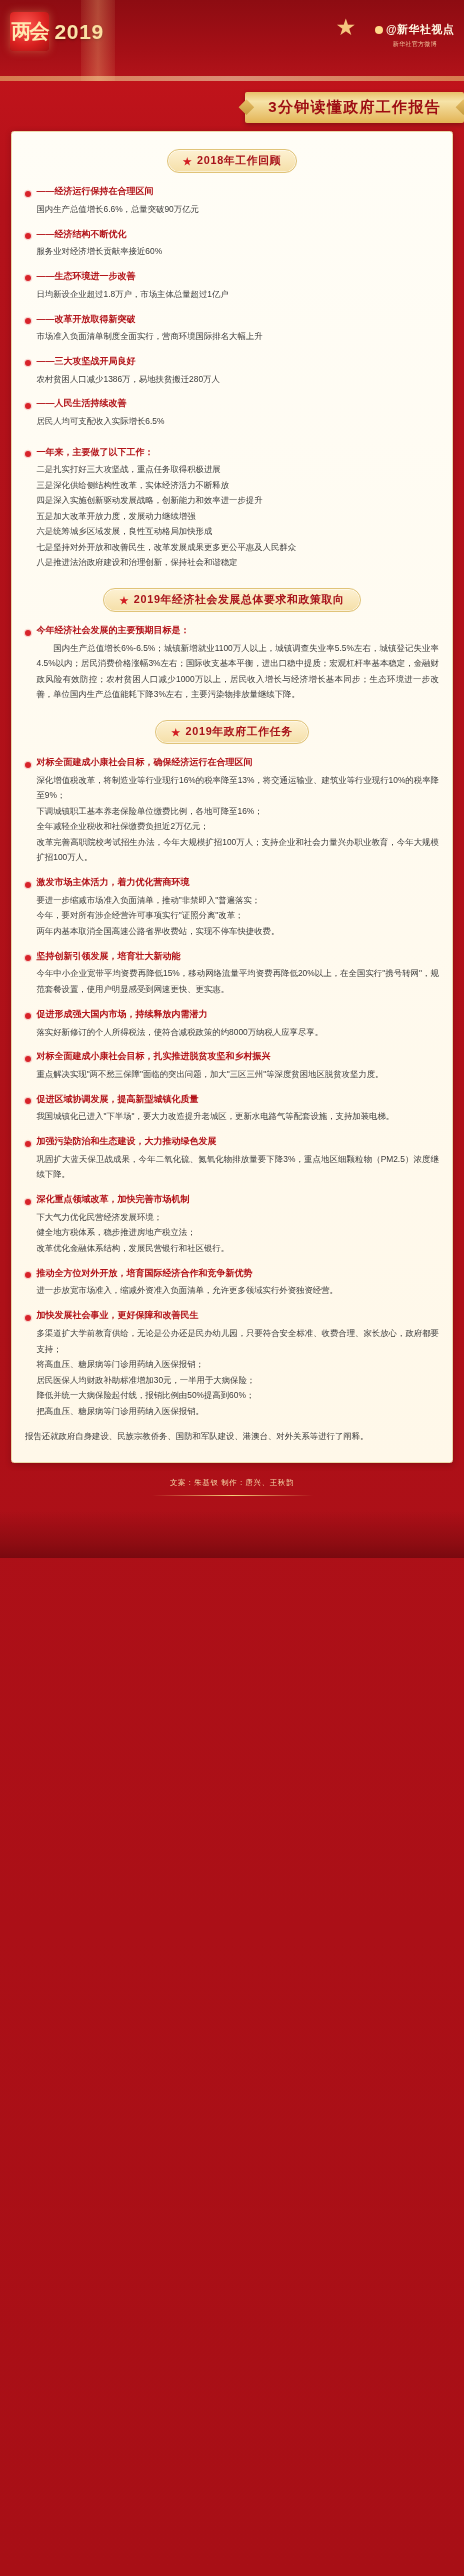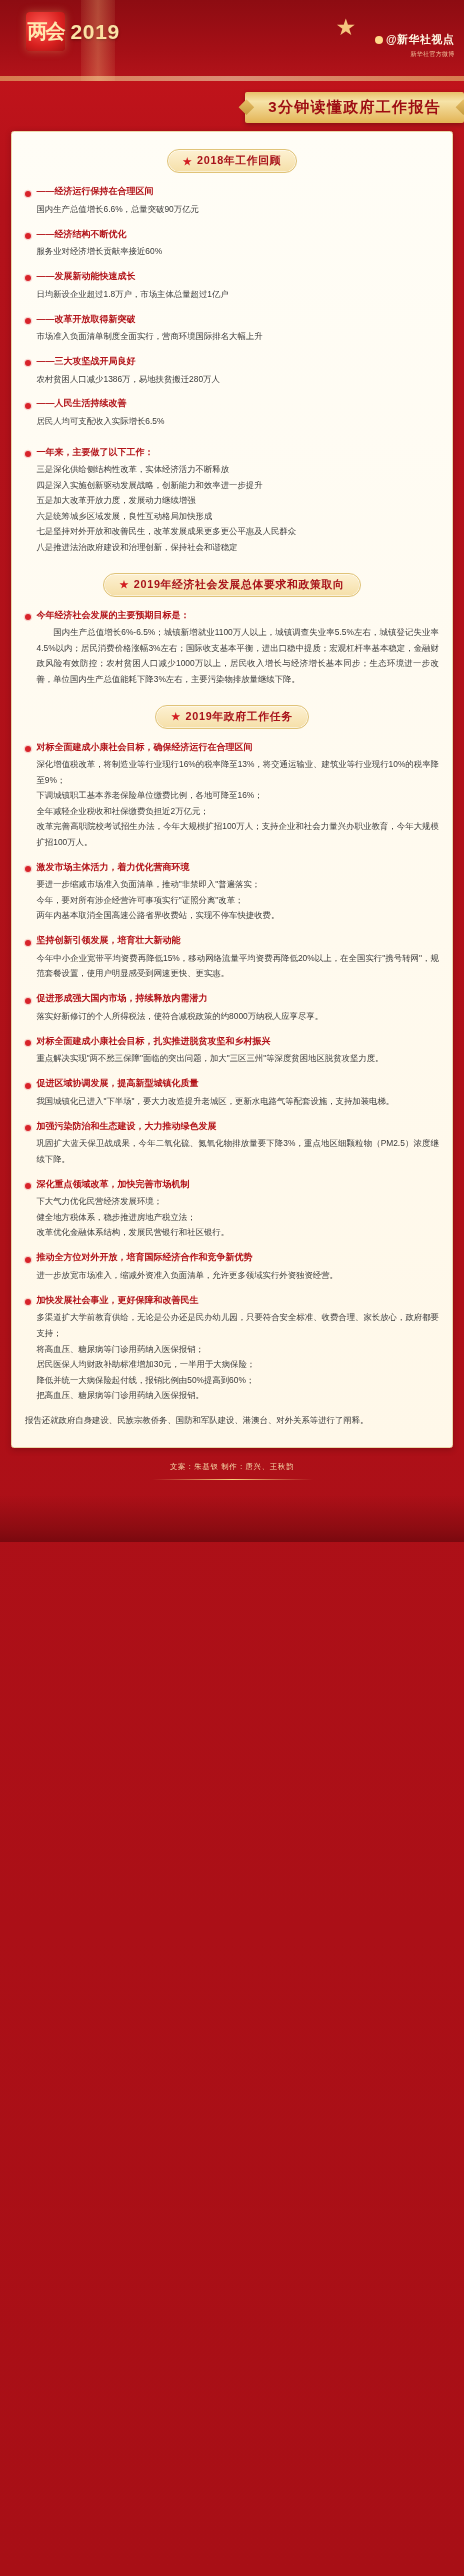--- a/index.html
+++ b/index.html
@@ -24,21 +24,21 @@
     background: linear-gradient(180deg,#8d0c12 0%, #a40f16 60%, #b3131a 100%);
     overflow: hidden;
   }
   .header::after {
     content:"";
     position:absolute; left:0; right:0; bottom:0; height:5.4px;
     background: linear-gradient(90deg,#f6d07a,#fcefc0,#f6d07a);
     opacity:.55;
   }
   .hdr-logo {
-    position:absolute; left:26px; top:12px;
+    position:absolute; left:10px; top:12px;
     display:flex; align-items:center; gap:5.4px;
   }
   .hdr-seal {
     width:39px; height:39px;
     background: radial-gradient(circle at 40% 35%, #ff5a52, #d8201f 60%, #a51012);
     border-radius:4px;
     color:#ffe9b0;
     font-size:20px; font-weight:bold;
     display:flex; align-items:center; justify-content:center;
     letter-spacing:-2px;
@@ -51,21 +51,21 @@
   }
   .hdr-pillar {
     position:absolute; left:81px; top:0; width:34px; height:81px;
     background: linear-gradient(90deg, rgba(255,220,150,.08), rgba(255,215,140,.30), rgba(255,220,150,.08));
   }
   .hdr-star {
     position:absolute; right:108px; top:13.5px;
     color:#ffd98a; font-size:23px; opacity:.9;
   }
   .hdr-brand {
-    position:absolute; right:9.4px; top:33px; text-align:right;
+    position:absolute; right:9.4px; top:23px; text-align:center;
   }
   .hdr-brand .b1 {
     color:#fff7e2; font-size:10.8px; font-weight:bold; letter-spacing:0.7px;
   }
   .hdr-brand .b2 {
     color:#f3c9a0; font-size:6px; letter-spacing:0.3px; margin-top:2.7px;
   }
   .hdr-brand .dot {
     display:inline-block; width:8px; height:8px; border-radius:50%;
     background:#ffd98a; margin-right:2.7px; vertical-align:-0.7px;
@@ -220,21 +220,21 @@
             <span class="item-head-text">——经济结构不断优化</span>
           </div>
         <div class="item-sub">
             <span class="ln">服务业对经济增长贡献率接近60%</span>
           </div>
       </div>
 
       <div class="item">
         <div class="item-head">
             <span class="bullet"></span>
-            <span class="item-head-text">——发展新动能快速成长</span>
+            <span class="item-head-text">——生态环境进一步改善</span>
           </div>
         <div class="item-sub">
             <span class="ln">日均新设企业超过1.8万户，市场主体总量超过1亿户</span>
           </div>
       </div>
 
       <div class="item">
         <div class="item-head">
             <span class="bullet"></span>
             <span class="item-head-text">——改革开放取得新突破</span>
@@ -263,20 +263,21 @@
             <span class="ln">居民人均可支配收入实际增长6.5%</span>
           </div>
       </div>
 
       <div class="item" style="margin-top:15px">
         <div class="item-head">
             <span class="bullet"></span>
             <span class="item-head-text">一年来，主要做了以下工作：</span>
           </div>
         <div class="item-sub">
+          <span class="ln">二是扎实打好三大攻坚战，重点任务取得积极进展</span>
           <span class="ln">三是深化供给侧结构性改革，实体经济活力不断释放</span>
           <span class="ln">四是深入实施创新驱动发展战略，创新能力和效率进一步提升</span>
           <span class="ln">五是加大改革开放力度，发展动力继续增强</span>
           <span class="ln">六是统筹城乡区域发展，良性互动格局加快形成</span>
           <span class="ln">七是坚持对外开放和改善民生，改革发展成果更多更公平惠及人民群众</span>
           <span class="ln">八是推进法治政府建设和治理创新，保持社会和谐稳定</span>
         </div>
       </div>
     </div>
 

